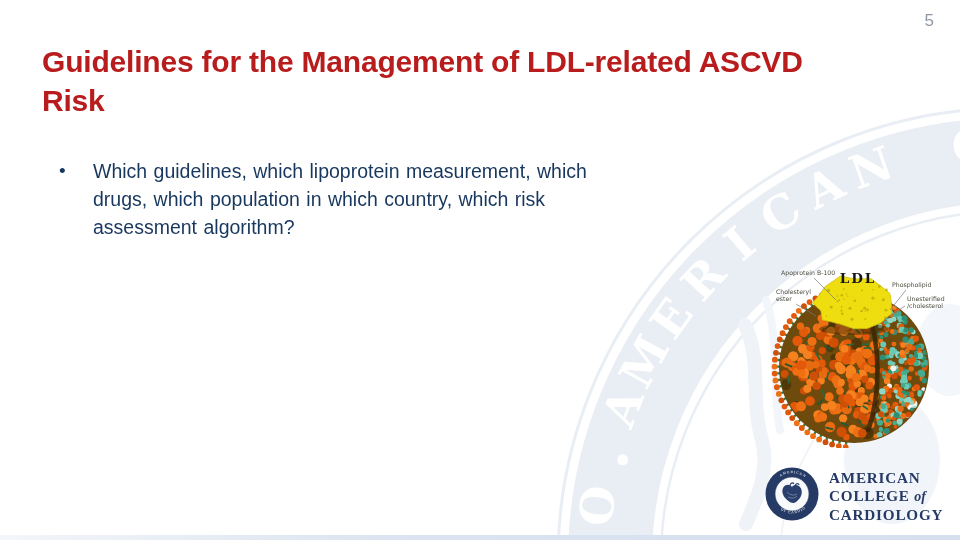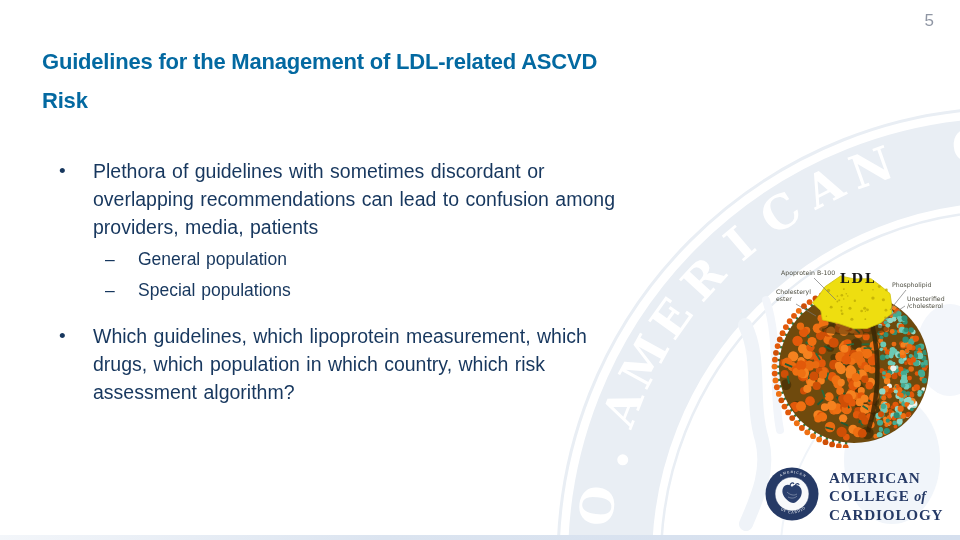--- a/index.html
+++ b/index.html
@@ -1,21 +1,21 @@
 <!DOCTYPE html>
 <html><head>
 <meta charset="utf-8">
 <style>
   html,body{margin:0;padding:0;background:#fff;}
   .slide{position:relative;width:960px;height:540px;background:#ffffff;overflow:hidden;
          font-family:"Liberation Sans",sans-serif;color:#17375E;}
   .wm{position:absolute;left:0;top:0;width:960px;height:540px;z-index:0;}
   .pagenum{position:absolute;top:11px;right:26px;font-size:17px;color:#8F96A4;z-index:2;}
-  h1.title{position:absolute;left:42px;top:42px;width:880px;margin:0;font-size:22px;line-height:39px;
-           font-weight:bold;letter-spacing:-0.2px;white-space:pre-line;z-index:2;color:#0369a1;}
+  h1.title{position:absolute;left:42px;top:42px;width:880px;margin:0;font-size:30px;line-height:39px;
+           font-weight:bold;letter-spacing:-0.2px;white-space:pre-line;z-index:2;color:#b91c1c;}
   ul.bullets{position:absolute;left:93px;top:157px;width:615px;margin:0;padding:0;list-style:none;z-index:2;}
   ul.bullets>li{position:relative;margin:0 0 16px 0;font-size:19.5px;line-height:28px;
                 white-space:pre-line;word-spacing:1px;}
   ul.bullets>li::before{content:"\2022";position:absolute;left:-34px;top:0;font-size:19px;}
   ul.subs{list-style:none;margin:3px 0 0 0;padding:0;}
   ul.subs li{position:relative;padding-left:45px;font-size:17.5px;line-height:31px;white-space:normal;}
   ul.subs li::before{content:"\2013";position:absolute;left:12px;}
   figure.ldl{position:absolute;left:766px;top:256px;width:196px;height:192px;margin:0;z-index:2;}
   .ldl-svg{width:100%;height:100%;display:block;}
   .lbl{font-family:"DejaVu Sans",sans-serif;font-size:6.2px;fill:#4d4d40;}
@@ -55,23 +55,20 @@
       <text fill="#ffffff" font-size="46" text-anchor="middle" transform="translate(876.4772563064915,182.9434035631287) rotate(340.5)" style="font-family:&quot;DejaVu Serif&quot;,serif;font-weight:600;">N</text>
       <text fill="#ffffff" font-size="46" text-anchor="middle" transform="translate(971.6616989919103,161.8415206531285) rotate(354.5)" style="font-family:&quot;DejaVu Serif&quot;,serif;font-weight:600;">C</text>
     </svg>
 
   <div class="pagenum">5</div>
 
   <h1 class="title">Guidelines for the Management of LDL-related ASCVD
 Risk</h1>
 
   <ul class="bullets">
-      <li><span>Plethora of guidelines with sometimes discordant or
-overlapping recommendations can lead to confusion among
-providers, media, patients</span><ul class="subs"><li><span>General population</span></li><li><span>Special populations</span></li></ul></li>
       <li><span>Which guidelines, which lipoprotein measurement, which
 drugs, which population in which country, which risk
 assessment algorithm?</span></li>
     </ul>
 
   <figure class="ldl">
     <svg class="ldl-svg" viewBox="0 0 196 192">
       <defs>
         <clipPath id="sphClip">
             <circle cx="88" cy="112" r="74"></circle>

